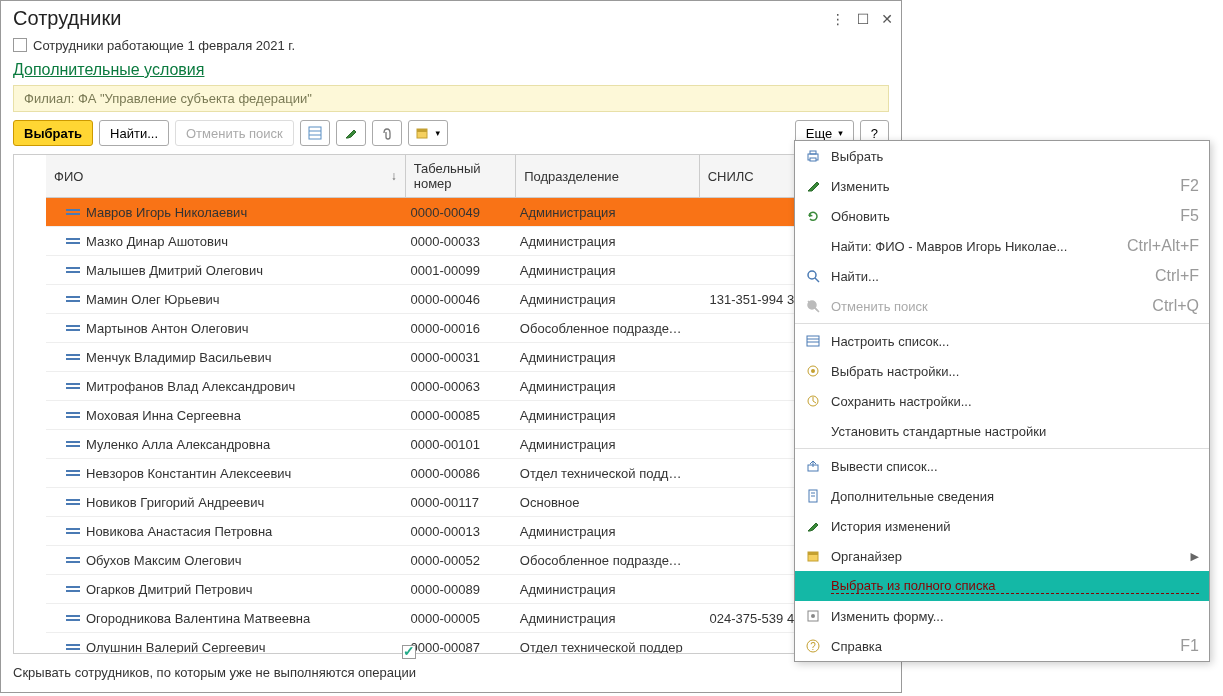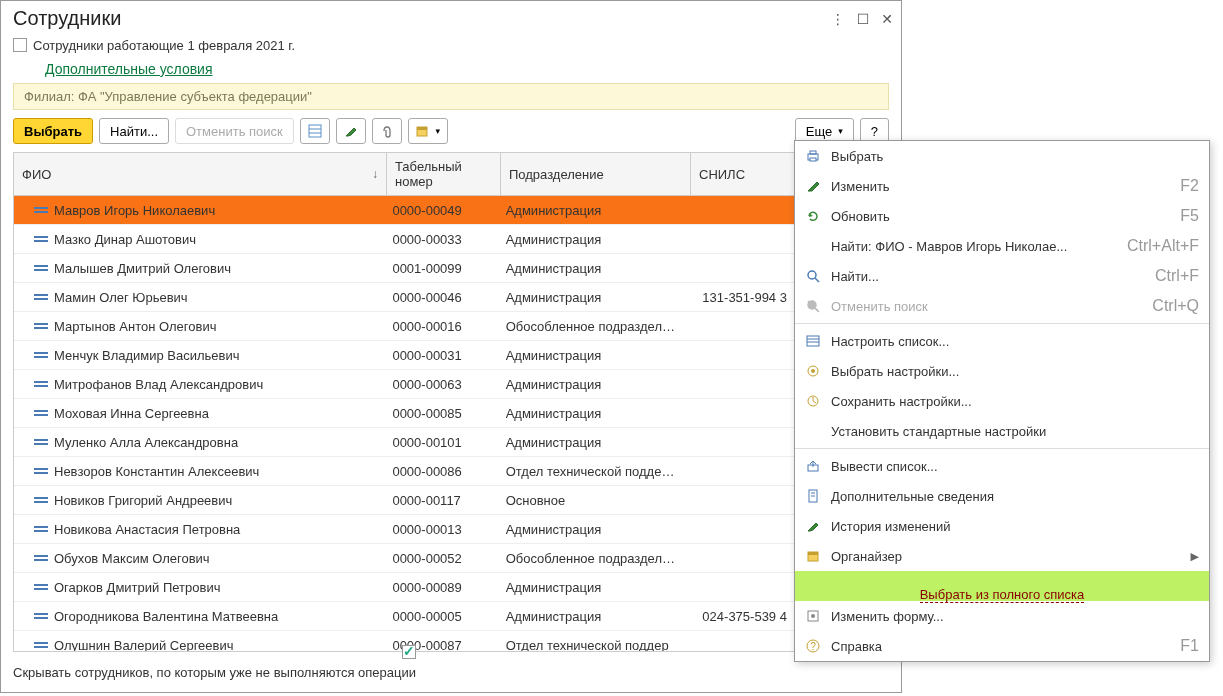--- a/index.html
+++ b/index.html
@@ -5,51 +5,51 @@
 * { box-sizing: border-box; margin: 0; padding: 0; }
 body { font-family: Arial, sans-serif; font-size: 13px; color: #333; background: #fff; width: 1223px; height: 696px; position: relative; }
 .window { width: 902px; height: 693px; border: 1px solid #999; position: relative; background: #fff; }
 .titlebar { display: flex; align-items: center; padding: 6px 8px 4px 12px; }
 .titlebar h1 { font-size: 20px; font-weight: normal; color: #222; flex: 1; }
 .title-controls { display: flex; gap: 12px; align-items: center; }
 .title-controls span { cursor: pointer; font-size: 14px; color: #555; }
 .filter-row { padding: 4px 12px; display: flex; align-items: flex-start; gap: 6px; }
 .checkbox { width: 14px; height: 14px; border: 1px solid #999; background: #fff; display: inline-block; position: relative; }
 .checkbox.checked::after { content: '✓'; position: absolute; top: -3px; left: 0; color: #2a8; font-weight: bold; font-size: 14px; }
-.link-green { color: #0a7a3e; text-decoration: underline; font-size: 14px; margin-left: 32px; }
+.link-green { color: #0a7a3e; text-decoration: underline; font-size: 16px; }
 .filter-bar { background: #fdf8d8; border: 1px solid #e8e0a8; padding: 5px 10px; margin: 2px 12px; color: #7a7a55; font-size: 13px; }
 .toolbar { display: flex; align-items: center; gap: 6px; padding: 6px 12px; }
 .btn { border: 1px solid #aaa; background: #fff; padding: 4px 10px; border-radius: 3px; cursor: pointer; font-size: 13px; display: flex; align-items: center; gap: 4px; height: 26px; }
 .btn.primary { background: #ffd633; border-color: #cc9900; font-weight: bold; }
 .btn.disabled { color: #aaa; border-color: #ddd; }
 .btn.icon-only { padding: 4px 6px; width: 30px; justify-content: center; }
 .btn .caret { font-size: 9px; margin-left: 2px; }
 .toolbar-right { margin-left: auto; display: flex; gap: 6px; }
-.table-wrap { margin: 2px 12px; border: 1px solid #ccc; height: 500px; overflow: hidden; position: relative; }
+.table-wrap { margin: 2px 12px; border: 1px solid #ccc; height: 500px; overflow: hidden; position: relative; padding-left: 32px; }
 .table-head { display: flex; background: #f5f5f5; border-bottom: 1px solid #ccc; }
 .th { padding: 6px 8px; border-right: 1px solid #ccc; font-size: 13px; color: #333; display: flex; align-items: center; }
 .th.sort::after { content: '↓'; margin-left: auto; font-size: 12px; color: #666; }
 .col-fio { width: 373px; }
 .col-tab { width: 114px; }
 .col-dept { width: 190px; }
 .col-snils { width: 195px; border-right: none; }
 .table-body { }
 .tr { display: flex; border-bottom: 1px solid #eee; height: 29px; align-items: center; }
 .tr.sel { background: #f97316; }
 .td { padding: 4px 8px; font-size: 13px; color: #333; overflow: hidden; white-space: nowrap; text-overflow: ellipsis; }
 .td.fio { width: 373px; display: flex; align-items: center; gap: 6px; padding-left: 20px; }
 .row-icon { width: 14px; height: 10px; display: inline-block; }
 .row-icon svg { width: 14px; height: 10px; }
 .td.tab { width: 114px; }
 .td.dept { width: 190px; }
 .td.snils { width: 195px; margin-left: 8px; }
 .footer { padding: 8px 12px; position: absolute; bottom: 4px; left: 0; display: flex; align-items: flex-end; gap: 6px; flex-direction: column; }
 .dropdown-menu { position: absolute; top: 140px; left: 794px; width: 416px; background: #fff; border: 1px solid #999; box-shadow: 2px 2px 8px rgba(0,0,0,0.2); z-index: 100; }
 .menu-item { display: flex; align-items: center; padding: 6px 10px; gap: 10px; cursor: pointer; font-size: 13px; color: #333; height: 30px; }
-.menu-item.highlight { background: #bef264; flex-direction: column; }
+.menu-item.highlight { background: #14b8a6; }
 .menu-item.highlight .mi-label { color: #8a0000; border-bottom: 1px dashed #8a0000; }
 .menu-item.disabled { color: #aaa; }
 .menu-item.disabled .mi-icon svg * { stroke: #bbb; fill: #bbb; }
 .mi-icon { width: 16px; height: 16px; display: flex; align-items: center; justify-content: center; }
 .mi-label { flex: 1; }
 .mi-shortcut { color: #999; font-size: 16px; }
 .mi-arrow { font-size: 11px; color: #666; }
 .menu-sep { height: 1px; background: #ddd; margin: 2px 0; }
 svg { display: block; }
 </style>

